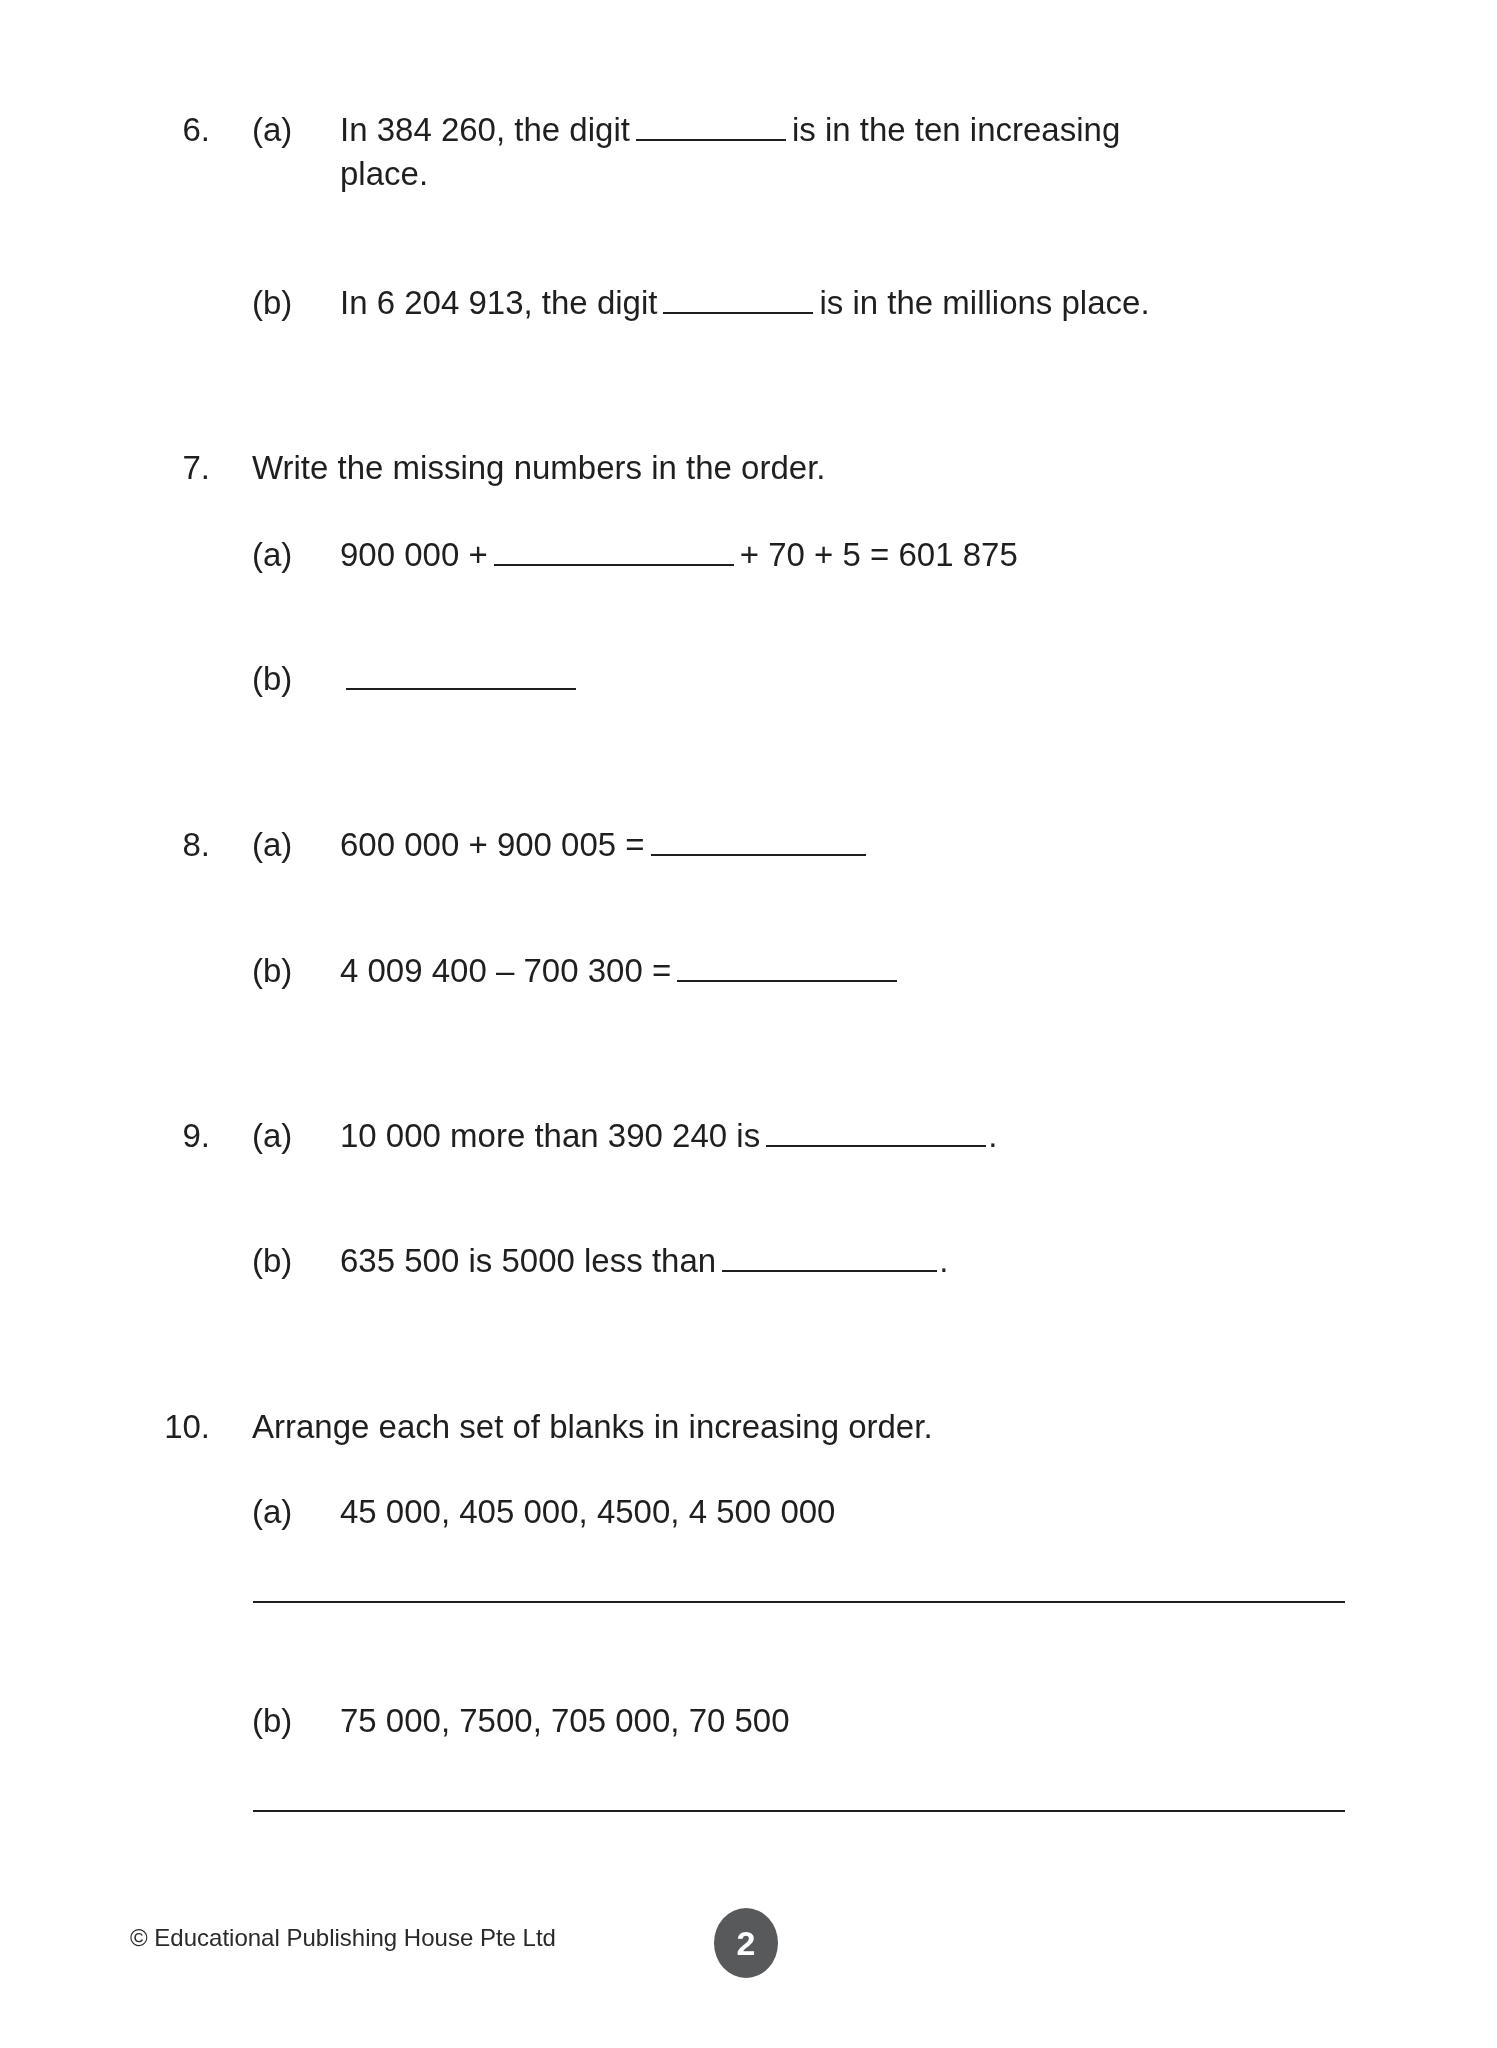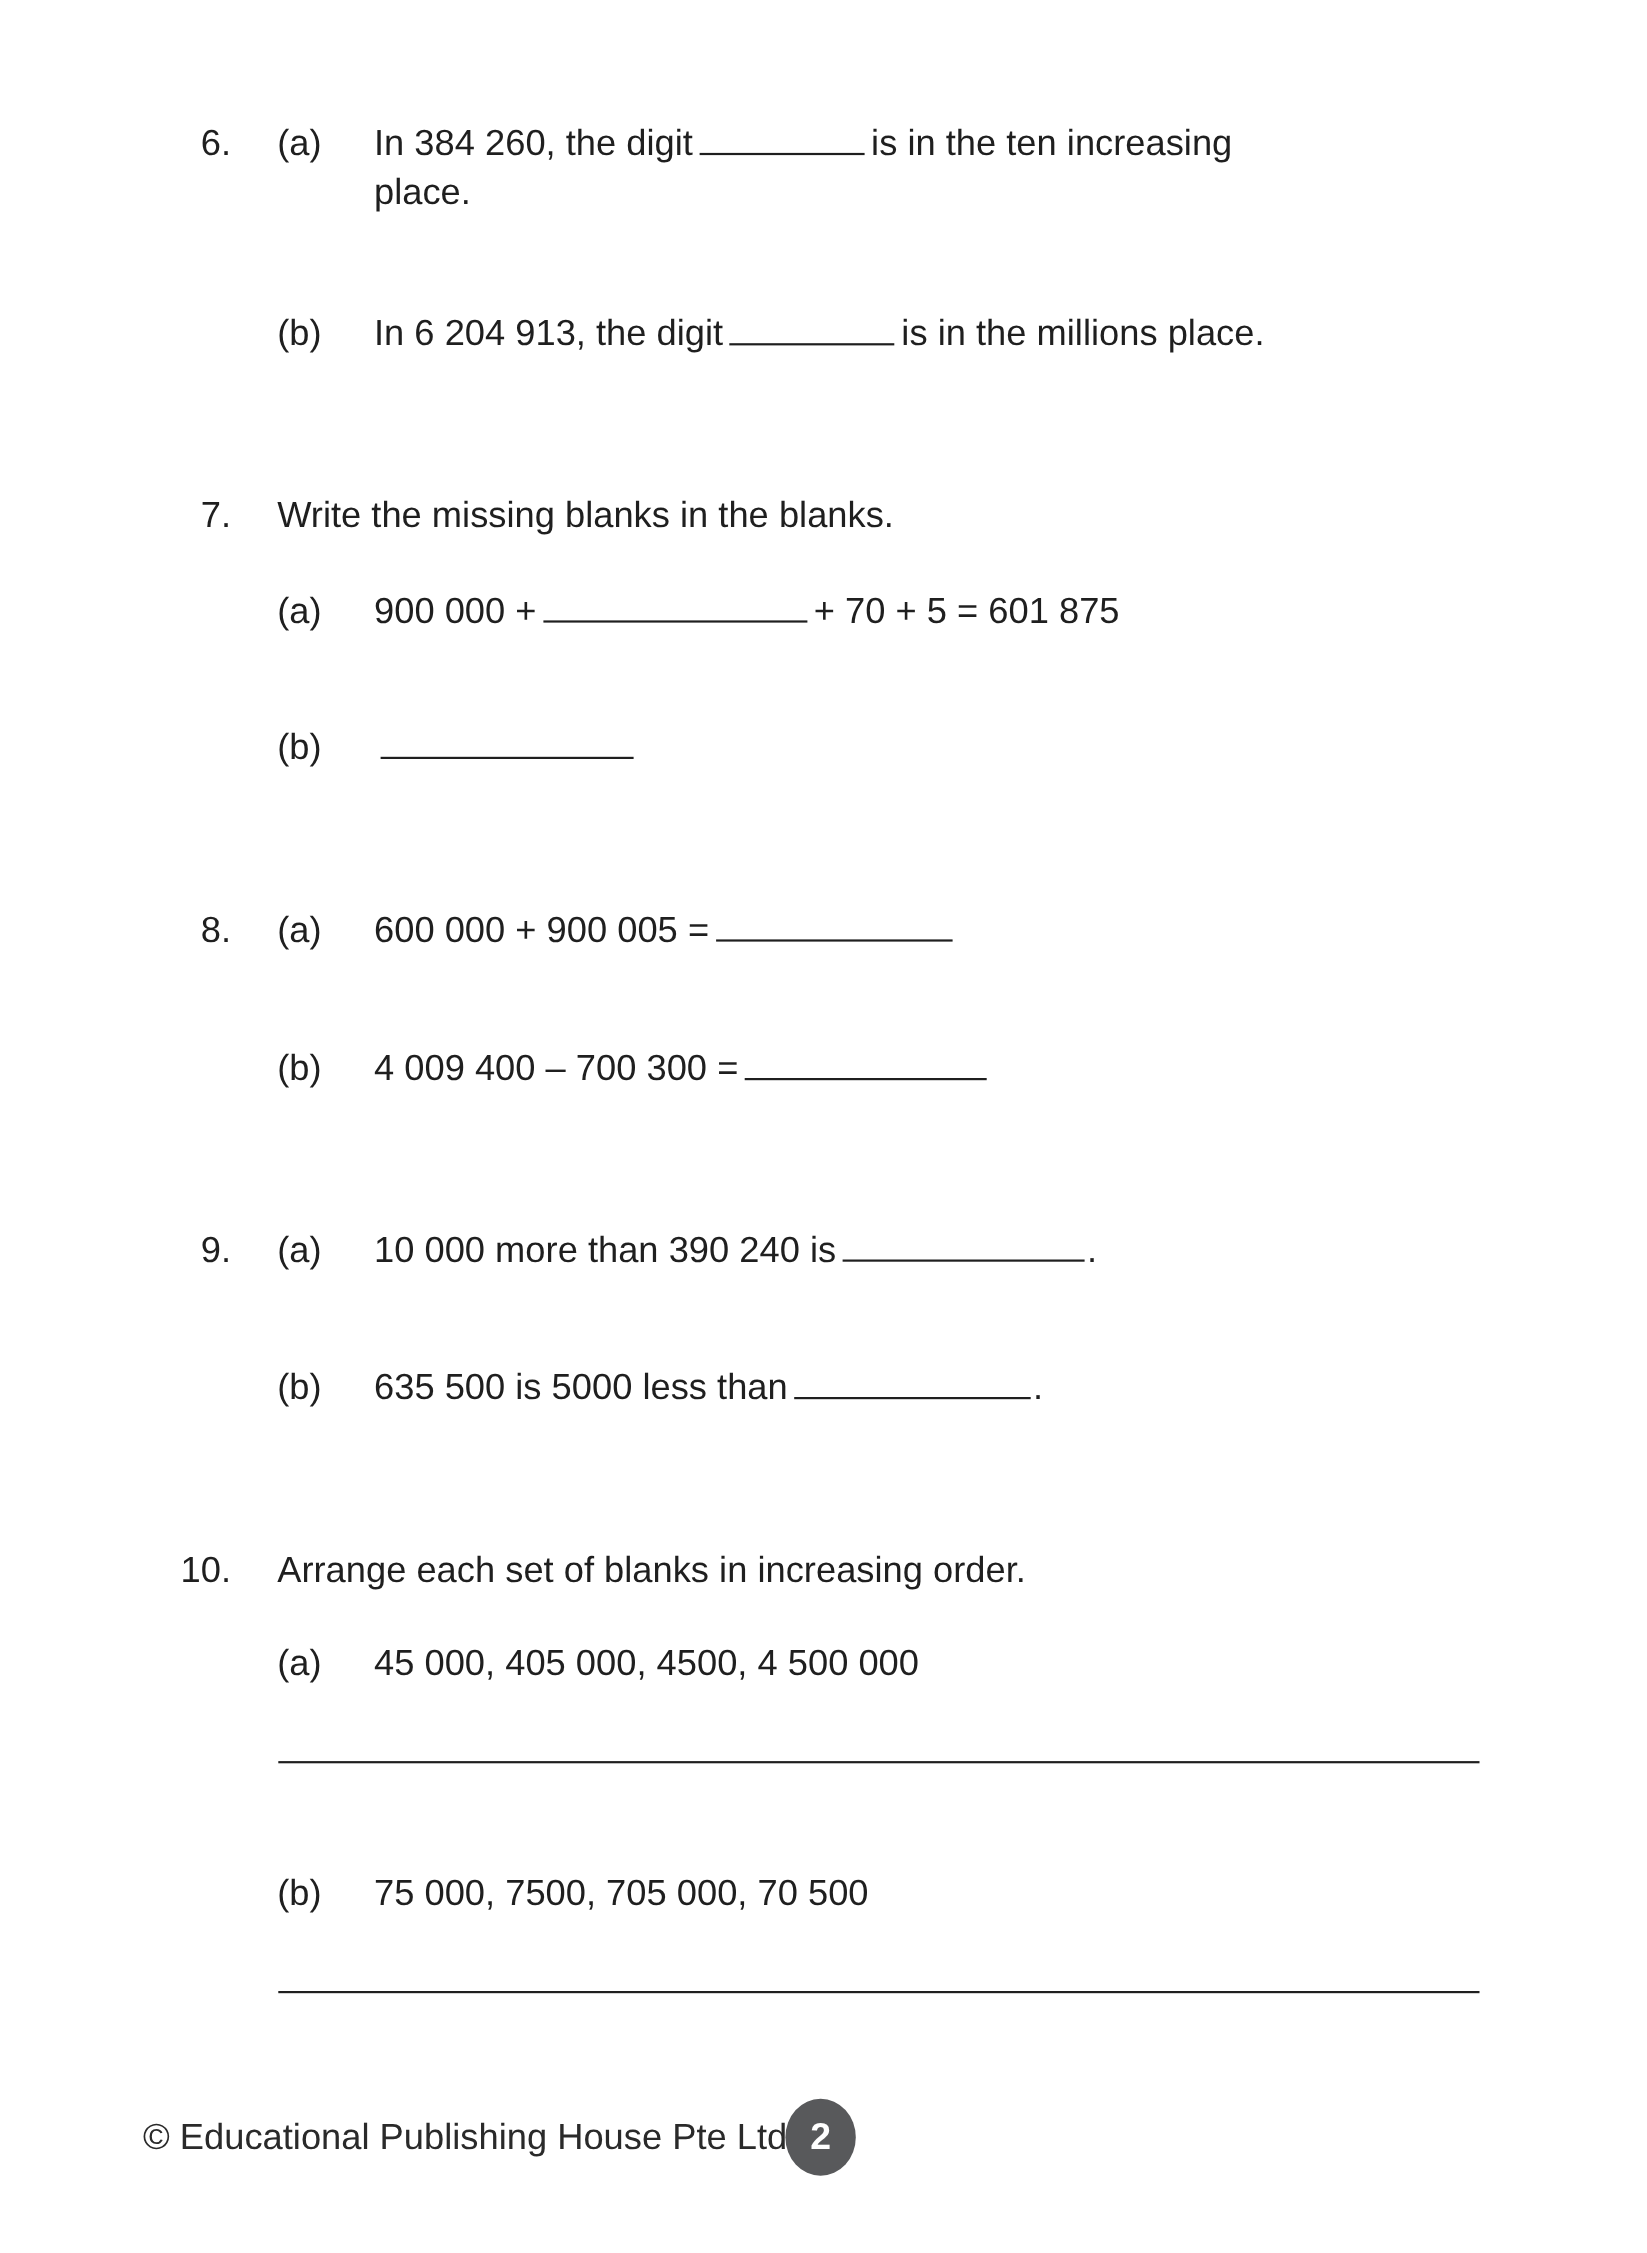--- a/index.html
+++ b/index.html
@@ -14,21 +14,21 @@
   .content{position:absolute;left:340px;width:1090px;}
   .content.heading{left:252px;width:1180px;}
   .blank{
     display:inline-block;border-bottom:2.5px solid #1f1f1f;
     height:30px;vertical-align:baseline;margin:0 6px;
   }
   .answer-line{
     position:absolute;left:253px;width:1092px;height:0;
     border-top:2px solid #1f1f1f;
   }
-  .footer-copy{position:absolute;left:130px;top:1924px;font-size:33px;color:#2a2a2a;}
+  .footer-copy{position:absolute;left:130px;top:1924px;font-size:24px;color:#2a2a2a;}
   .page-badge{
     position:absolute;left:714px;top:1908px;width:64px;height:70px;
     background:#58595b;border-radius:50%;
     display:flex;align-items:center;justify-content:center;
     color:#ffffff;font-size:34px;font-weight:bold;
   }
 </style>
 </head>
 <body>
 
@@ -38,21 +38,21 @@
   <span class="content"><span>In 384 260, the digit</span><span class="blank" style="width:150px"></span><span>is in the ten increasing</span><br><span>place.</span></span>
 </div>
 
 <div class="row" style="top:281px">
   <span class="plabel">(b)</span>
   <span class="content"><span>In 6 204 913, the digit</span><span class="blank" style="width:150px"></span><span>is in the millions place.</span></span>
 </div>
 
 <div class="row" style="top:446px">
   <span class="qnum">7.</span>
-  <span class="content heading">Write the missing blanks in the blanks.</span>
+  <span class="content heading">Write the missing numbers in the order.</span>
 </div>
 
 <div class="row" style="top:533px">
   <span class="plabel">(a)</span>
   <span class="content"><span>900 000 +</span><span class="blank" style="width:240px"></span><span>+ 70 + 5 = 601 875</span></span>
 </div>
 
 <div class="row" style="top:657px">
   <span class="plabel">(b)</span>
   <span class="content"><span class="blank" style="width:230px"></span></span>

